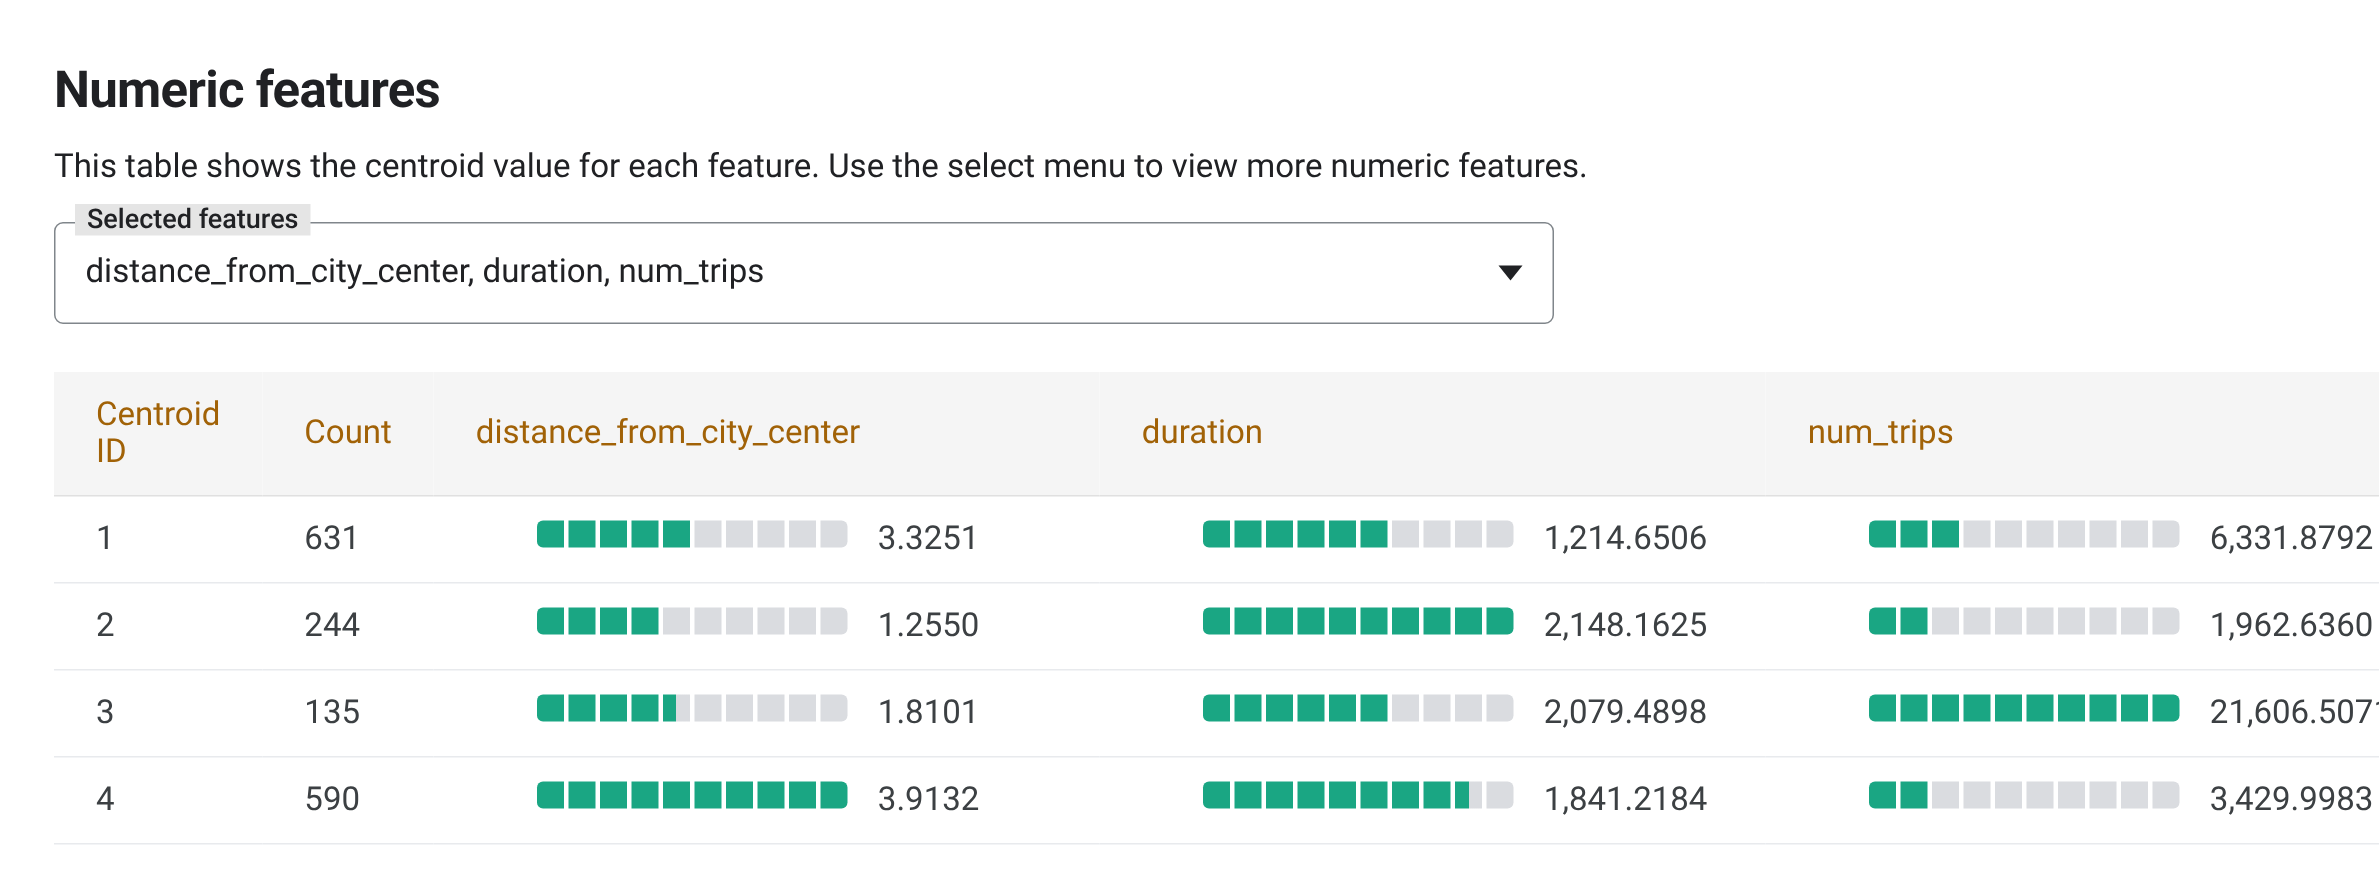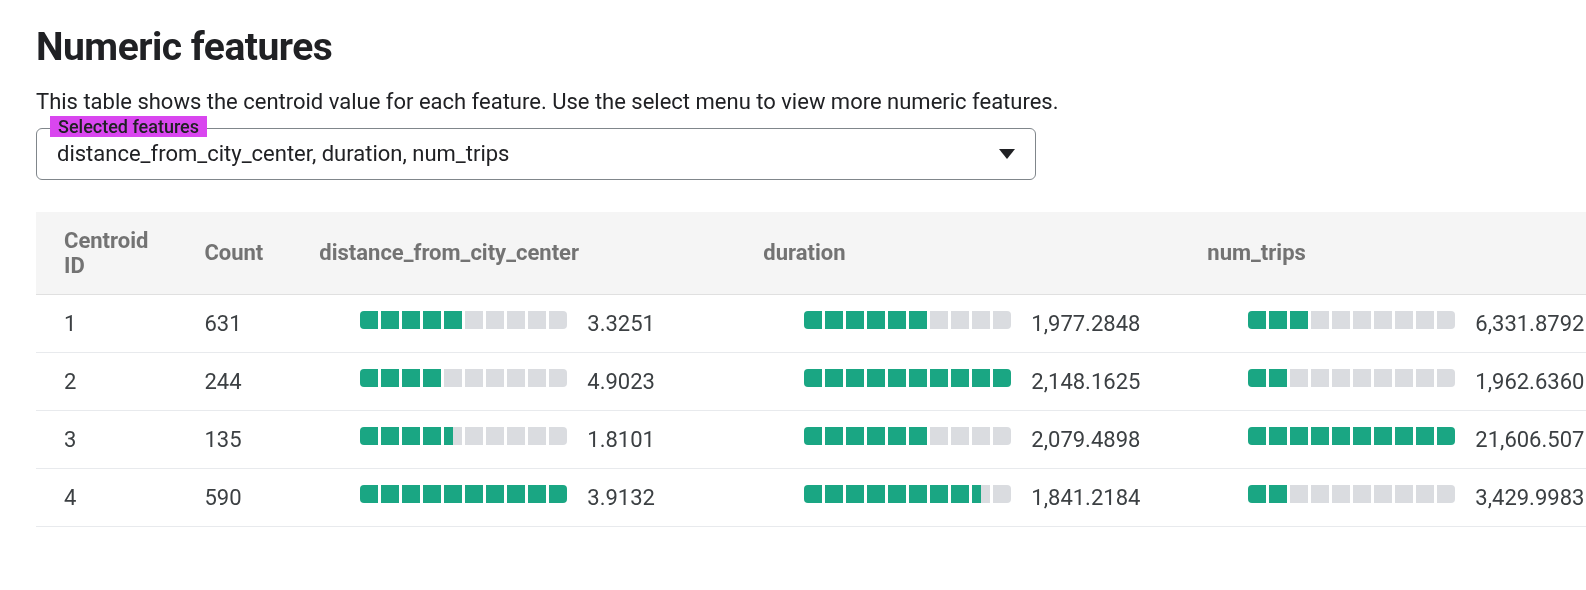--- a/index.html
+++ b/index.html
@@ -5,50 +5,50 @@
   * { box-sizing: border-box; }
   body {
     margin: 0;
     padding: 24px 36px;
     font-family: "Google Sans", Roboto, "Helvetica Neue", Arial, sans-serif;
     color: #202124;
     background: #fff;
     font-size: 22px;
   }
   h1.title {
-    font-size: 39px;
+    font-size: 34px;
     font-weight: 700;
-    margin: 0 0 16px 0;
+    margin: 16px 0 16px 0;
     letter-spacing: -0.5px;
   }
   p.subtitle {
     font-size: 22px;
-    margin: 0 0 10px 0;
+    margin: 0 0 20px 0;
     color: #202124;
     line-height: 1.45;
   }
   .select-wrap {
     position: relative;
     width: 1000px;
     margin-bottom: 32px;
   }
   .select-legend {
     position: absolute;
     top: -12px;
     left: 14px;
-    background: #d946ef;
+    background: #e5e5e5;
     padding: 0 8px;
     font-size: 18px;
     color: #202124;
     font-weight: 500;
   }
   .select-box {
     border: 1px solid #80868b;
     border-radius: 6px;
-    height: 52px;
+    height: 68px;
     display: flex;
     align-items: center;
     padding: 0 20px;
     font-size: 22px;
     cursor: pointer;
     justify-content: space-between;
   }
   .select-caret {
     width: 0; height: 0;
     border-left: 8px solid transparent;
@@ -58,22 +58,22 @@
   table {
     width: 100%;
     border-collapse: collapse;
   }
   thead tr {
     background: #f5f5f5;
     border-bottom: 1px solid #e0e0e0;
   }
   th {
     text-align: left;
-    font-weight: 700;
-    color: #737373;
+    font-weight: 400;
+    color: #a16207;
     padding: 16px 28px;
     font-size: 22px;
   }
   tbody tr {
     border-bottom: 1px solid #e8eaed;
   }
   td {
     padding: 16px 28px;
     font-size: 22px;
     color: #3c4043;
@@ -154,21 +154,21 @@
               <span class="seg on"></span>
               <span class="seg on"></span>
               <span class="seg on"></span>
               <span class="seg on"></span>
               <span class="seg on"></span>
               <span class="seg"></span>
               <span class="seg"></span>
               <span class="seg"></span>
               <span class="seg"></span>
             </span>
-            <span class="valtxt">1,977.2848</span>
+            <span class="valtxt">1,214.6506</span>
           </div>
         </td>
         <td>
           <div class="feat-cell">
             <span class="segbar">
               <span class="seg on"></span>
               <span class="seg on"></span>
               <span class="seg on"></span>
               <span class="seg"></span>
               <span class="seg"></span>
@@ -192,21 +192,21 @@
               <span class="seg on"></span>
               <span class="seg on"></span>
               <span class="seg on"></span>
               <span class="seg"></span>
               <span class="seg"></span>
               <span class="seg"></span>
               <span class="seg"></span>
               <span class="seg"></span>
               <span class="seg"></span>
             </span>
-            <span class="valtxt">4.9023</span>
+            <span class="valtxt">1.2550</span>
           </div>
         </td>
         <td>
           <div class="feat-cell">
             <span class="segbar">
               <span class="seg on"></span>
               <span class="seg on"></span>
               <span class="seg on"></span>
               <span class="seg on"></span>
               <span class="seg on"></span>

